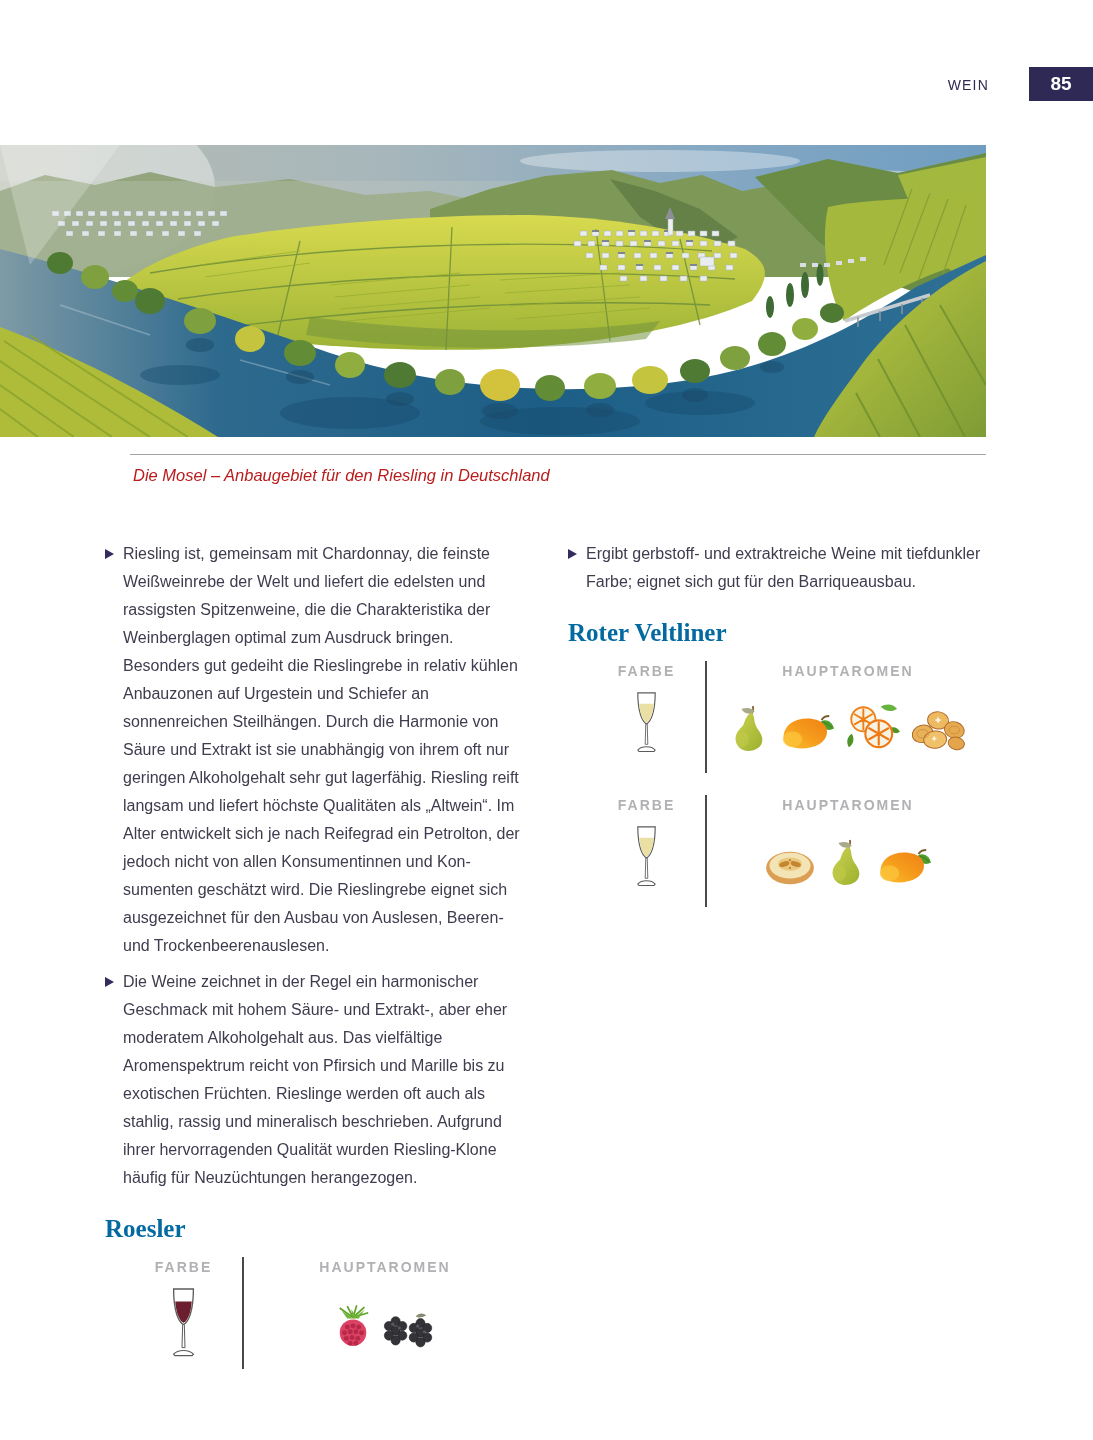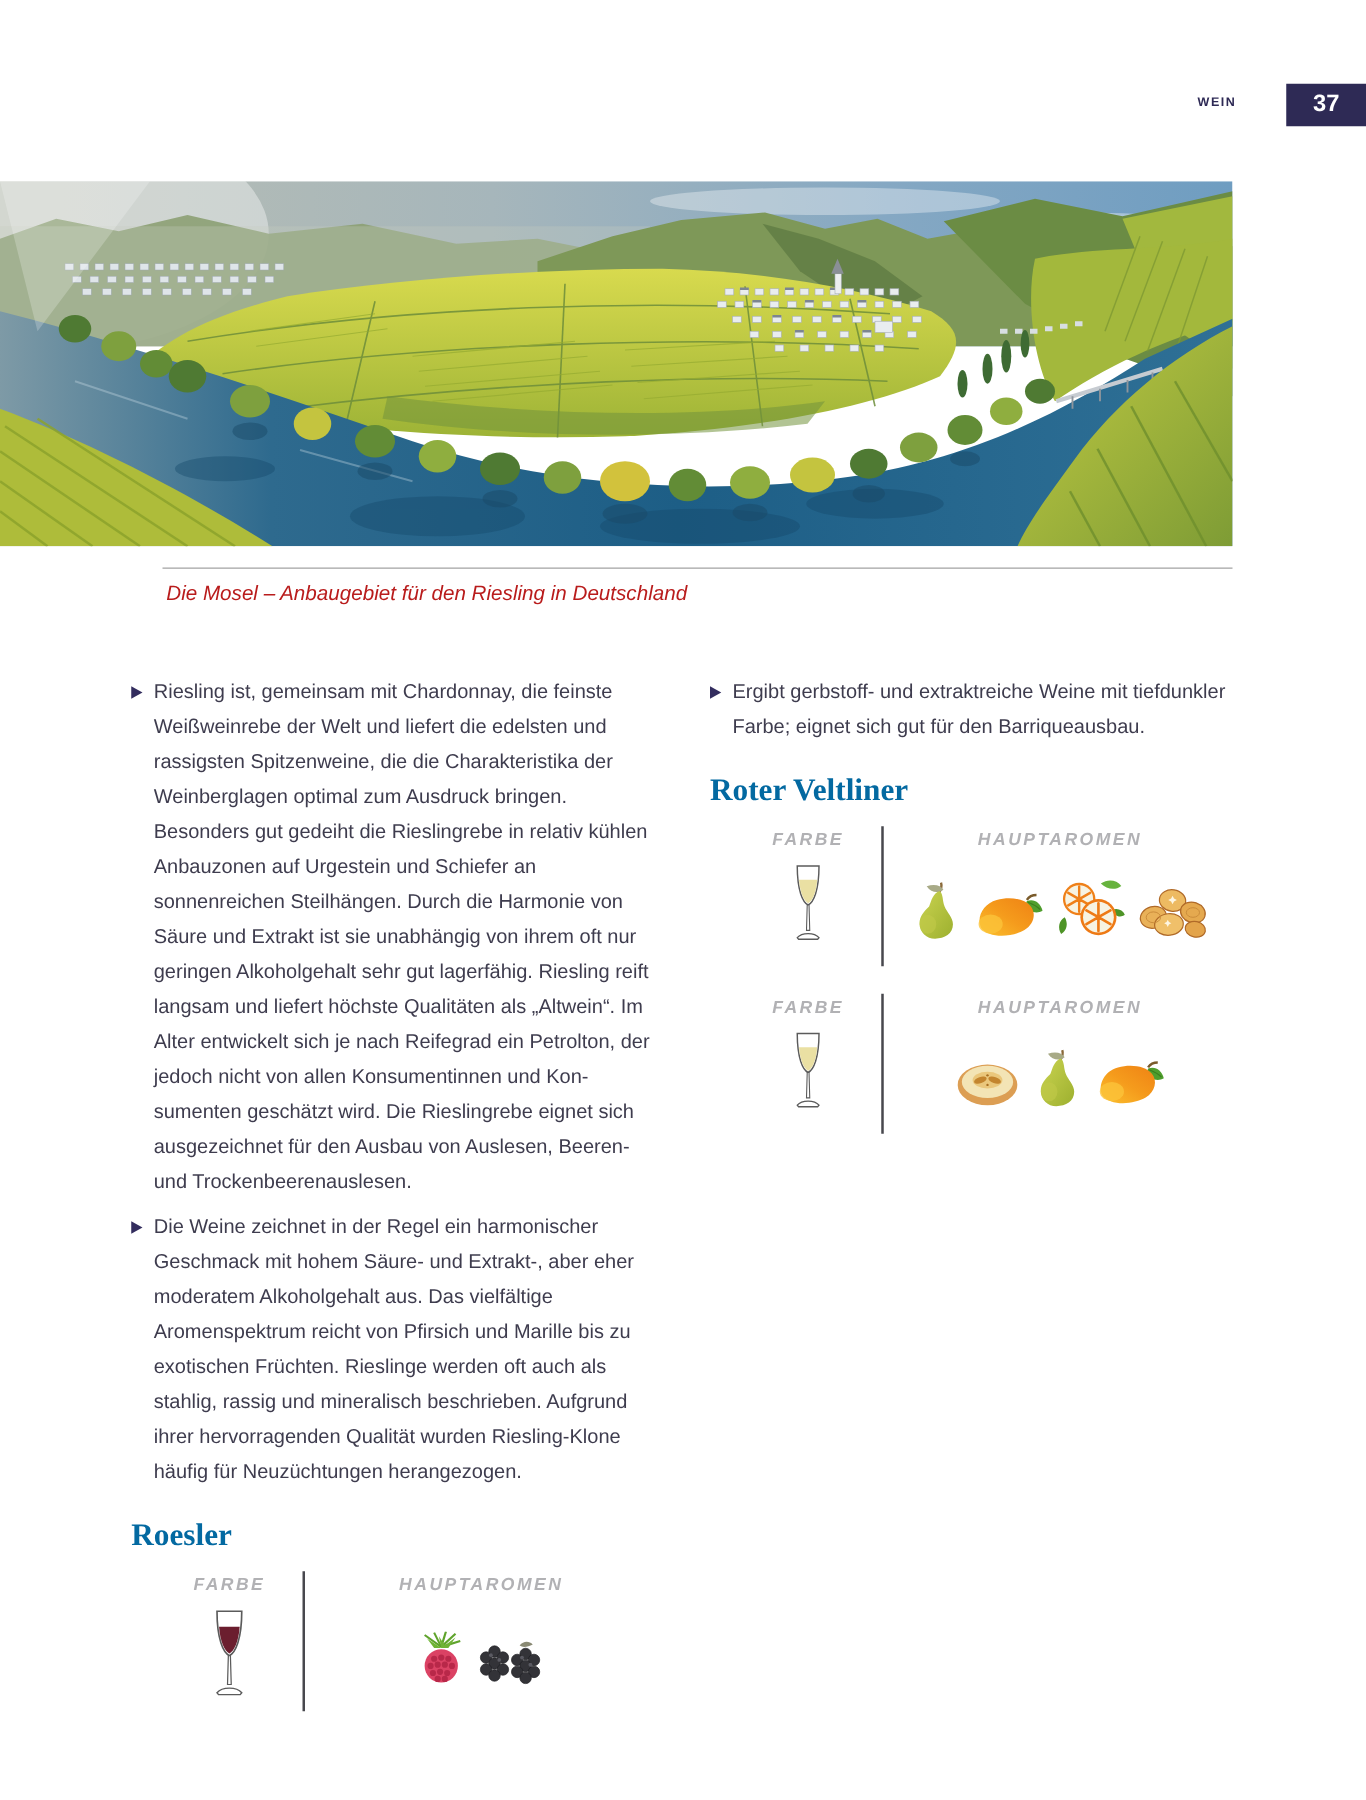--- a/index.html
+++ b/index.html
@@ -1,36 +1,36 @@
 <!DOCTYPE html>
 <html lang="de"><head>
 <meta charset="utf-8">
 <style>
   html,body{margin:0;padding:0;background:#fff;}
   .page{position:relative;width:1093px;height:1440px;background:#fff;overflow:hidden;
         font-family:"Liberation Sans",sans-serif;color:#3E3C4E;}
-  .hdr-label{position:absolute;top:77px;right:104px;font-size:10px;font-weight:bold;
+  .hdr-label{position:absolute;top:77px;right:104px;font-size:14px;font-weight:normal;
         letter-spacing:1.2px;color:#2E2A55;}
   .pagenum{position:absolute;top:67px;right:0;width:64px;height:34px;background:#2E2A55;
         color:#fff;display:flex;align-items:center;justify-content:center;
         font-size:19px;font-weight:bold;}
   .photo{position:absolute;top:145px;left:0;width:986px;height:292px;display:block;}
   .cap-rule{position:absolute;top:454px;left:130px;width:856px;height:1px;background:#A3A3A3;}
   .caption{position:absolute;top:466px;left:133px;font-size:16.5px;font-style:italic;color:#b91c1c;}
   .col{position:absolute;top:540px;width:420px;}
   .col-left{left:105px;}
   .col-right{left:568px;}
   .bullet{display:flex;margin:0 0 8px 0;}
   .bullet p{margin:0;font-size:16px;line-height:28px;hyphens:manual;}
   .tri{flex:0 0 9px;width:0;height:0;border-left:9px solid #332D5E;
         border-top:5.5px solid transparent;border-bottom:5.5px solid transparent;margin-top:9px;}
   h3{margin:24px 0 12px 0;font-size:25px;line-height:25px;color:#0369a1;font-weight:bold;font-family:Liberation Serif, serif;}
   .panel{display:grid;grid-template-columns:117px 2px 282px;align-items:start;margin:4px 0 18px 20px;}
   .vdiv{width:2px;height:112px;background:#48484E;margin-top:4px;}
-  .cell{display:flex;flex-direction:column;align-items:center;font-style:italic;}
+  .cell{display:flex;flex-direction:column;align-items:center;}
   .cell-label{font-size:14px;font-weight:bold;letter-spacing:2px;color:#B1B1B4;margin-top:6px;text-align:center;}
   .glass{margin-top:10px;}
   .glass-red{width:33px;height:79px;}
   .glass-white{width:29px;height:70px;}
   .aroma-row{display:flex;align-items:flex-end;justify-content:center;gap:9px;margin-top:14px;min-height:60px;}
   .ficon-raspberry{width:38px;height:44px;}
   .ficon-blackberries{width:56px;height:44px;}
   .ficon-pear{width:42px;height:50px;}
   .ficon-mango{width:56px;height:43px;}
   .ficon-orange{width:56px;height:52px;}
@@ -38,21 +38,21 @@
   .ficon-melon{width:52px;height:42px;}
   .defs-svg{position:absolute;width:0;height:0;overflow:hidden;}
 </style>
 </head>
 <body>
 
 <div class="page">
 
   <span class="hdr-label">WEIN</span>
   <div class="pagenum">
-    <span>37</span>
+    <span>85</span>
   </div>
 
   <svg class="photo" viewBox="0 0 986 292" preserveAspectRatio="none" aria-hidden="true">
     <defs>
       <linearGradient id="sky" x1="0" y1="0" x2="1" y2="0">
         <stop offset="0" stop-color="#B9BEB3"></stop>
           <stop offset="0.4" stop-color="#A6B6BB"></stop>
         <stop offset="0.72" stop-color="#85A8C3"></stop>
           <stop offset="1" stop-color="#6F9DC1"></stop>
       </linearGradient>

